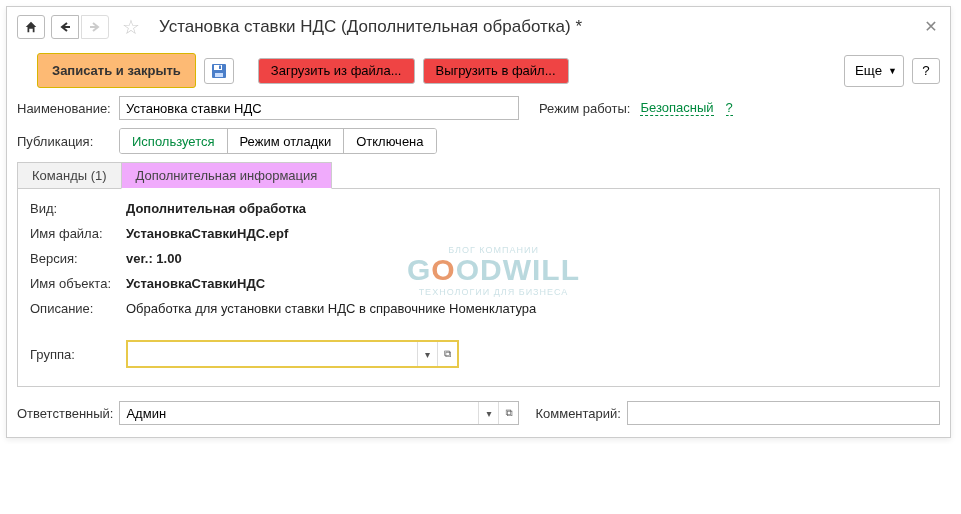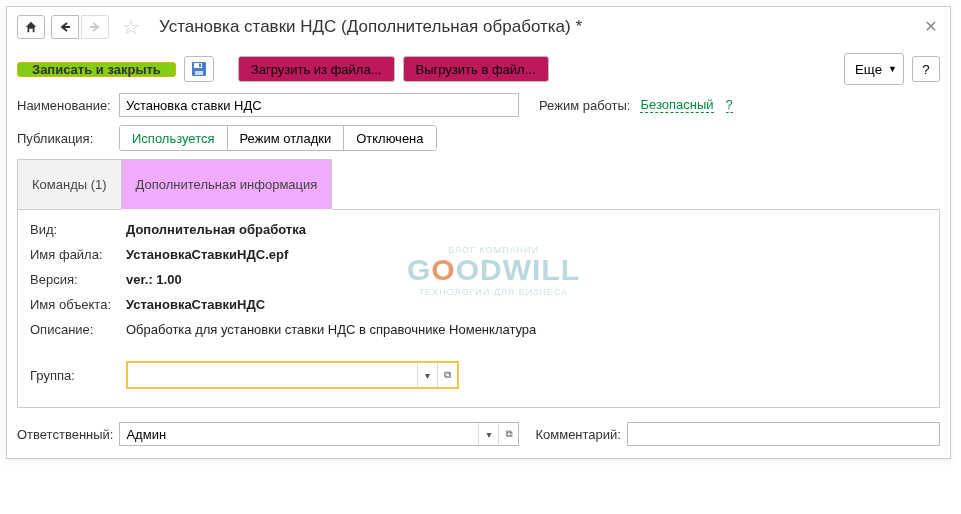--- a/index.html
+++ b/index.html
@@ -75,36 +75,37 @@
     height: 18px;
   }
   .toolbar {
     padding: 4px 10px 8px 10px;
     display: flex;
     align-items: center;
     gap: 8px;
   }
   .btn {
     border: 1px solid #bbb;
-    background: #be185d;
+    background: #ef4444;
     padding: 4px 12px;
     border-radius: 3px;
     cursor: pointer;
     font-size: 13px;
     height: 26px;
     display: flex;
     align-items: center;
   }
   .btn-yellow {
-    background: #84cc16;
+    background: #fdba74;
     border: 1px solid #d8b600;
     font-weight: bold;
     color: #333;
     padding: 5px 14px;
-    height: 15px;
+    height: 35px;
+    margin-left: 20px;
   }
   .btn-save-icon {
     border: 1px solid #bbb;
     background: #fff;
     width: 30px;
     height: 26px;
     display: flex;
     align-items: center;
     justify-content: center;
     border-radius: 3px;
@@ -175,21 +176,21 @@
 
   .tabs-header {
     display: flex;
     border-bottom: 1px solid #ccc;
     margin-top: 6px;
   }
   .tab {
     border: 1px solid #ccc;
     border-bottom: none;
     background: #f2f2f2;
-    padding: 17px 14px;
+    padding: 5px 14px;
     cursor: pointer;
     font-size: 13px;
     margin-right: -1px;
     position: relative;
     color: #444;
   }
   .tab.active {
     background: #f0abfc;
     z-index: 2;
     border-bottom: 1px solid #fff;

